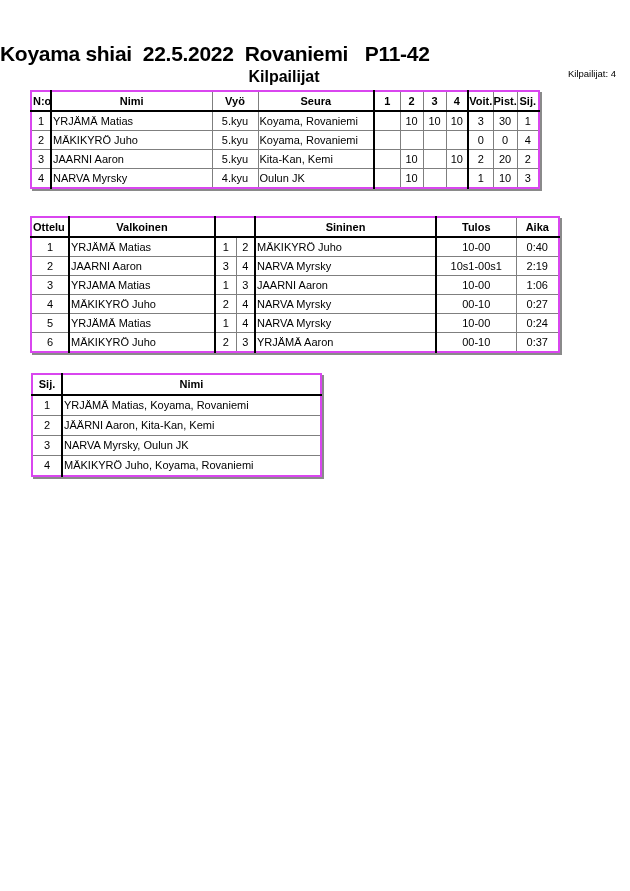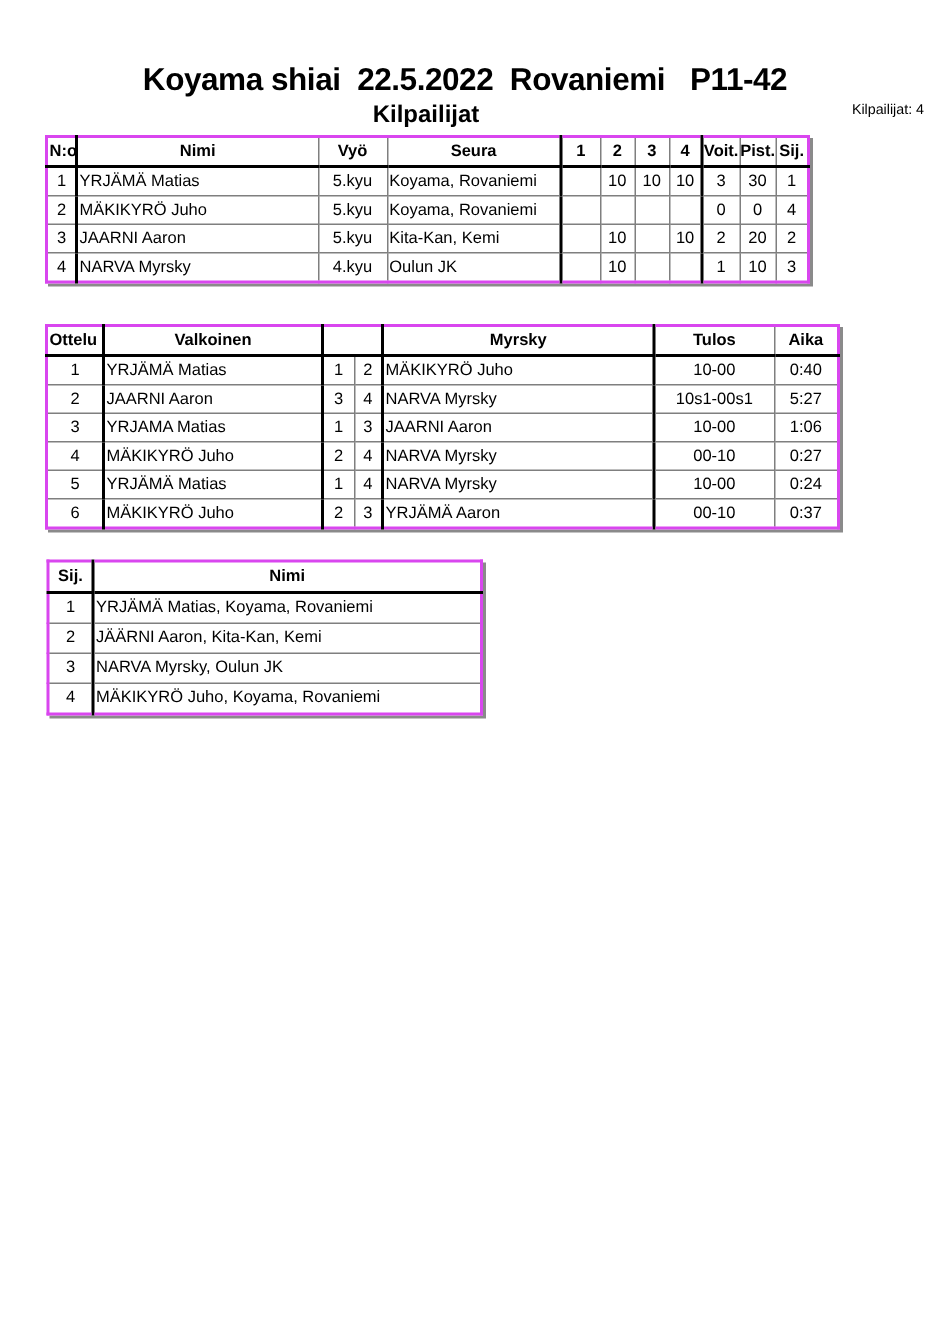--- a/index.html
+++ b/index.html
@@ -1,18 +1,18 @@
 <!DOCTYPE html>
 <html><head>
 <meta charset="utf-8">
 <style>
   html,body{margin:0;padding:0;background:#fff;}
   .page{position:relative;width:630px;height:891px;background:#fff;overflow:hidden;
         font-family:"Liberation Sans","DejaVu Sans",sans-serif;color:#000;}
-  .title{position:absolute;top:42px;left:0;width:620px;text-align:center;
+  .title{position:absolute;top:42px;left:0;width:620px;
          font-size:21px;font-weight:bold;letter-spacing:-0.3px;white-space:pre;}
   .cap{position:absolute;font-weight:bold;font-size:16px;text-align:center;}
   #cap1{top:68px;left:30px;width:508px;}
   #count{position:absolute;top:68px;right:14px;font-size:9.5px;font-weight:normal;}
   #cap2{top:201px;left:30px;width:528px;}
   #cap3{top:355px;left:31px;width:289px;}
   table{border-collapse:collapse;table-layout:fixed;position:absolute;background:#fff;
         border:2px solid #d946ef;box-shadow:2px 2px 0 #8a8a8a;font-size:11px;}
   td,th{border:1px solid #7f7f7f;padding:0;height:18px;line-height:18px;
         overflow:hidden;white-space:nowrap;vertical-align:middle;}
@@ -129,41 +129,41 @@
         <col style="width:19px">
       <col style="width:181px">
         <col style="width:80px">
         <col style="width:43px">
     </colgroup>
     <tbody>
         <tr class="head">
       <th class="l0">Ottelu</th>
       <th class="bl">Valkoinen</th>
       <th class="bl" colspan="2"></th>
-      <th class="bl">Myrsky</th>
+      <th class="bl">Sininen</th>
       <th class="bl">Tulos</th>
       <th>Aika</th>
     </tr>
     <tr>
       <td class="c">1</td>
       <td class="l bl">YRJÄMÄ Matias</td>
       <td class="c bl">1</td>
       <td class="c">2</td>
       <td class="l bl">MÄKIKYRÖ Juho</td>
       <td class="c bl">10-00</td>
       <td class="c">0:40</td>
     </tr>
     <tr>
       <td class="c">2</td>
       <td class="l bl">JAARNI Aaron</td>
       <td class="c bl">3</td>
       <td class="c">4</td>
       <td class="l bl">NARVA Myrsky</td>
       <td class="c bl">10s1-00s1</td>
-      <td class="c">5:27</td>
+      <td class="c">2:19</td>
     </tr>
     <tr>
       <td class="c">3</td>
       <td class="l bl">YRJAMA Matias</td>
       <td class="c bl">1</td>
       <td class="c">3</td>
       <td class="l bl">JAARNI Aaron</td>
       <td class="c bl">10-00</td>
       <td class="c">1:06</td>
     </tr>

